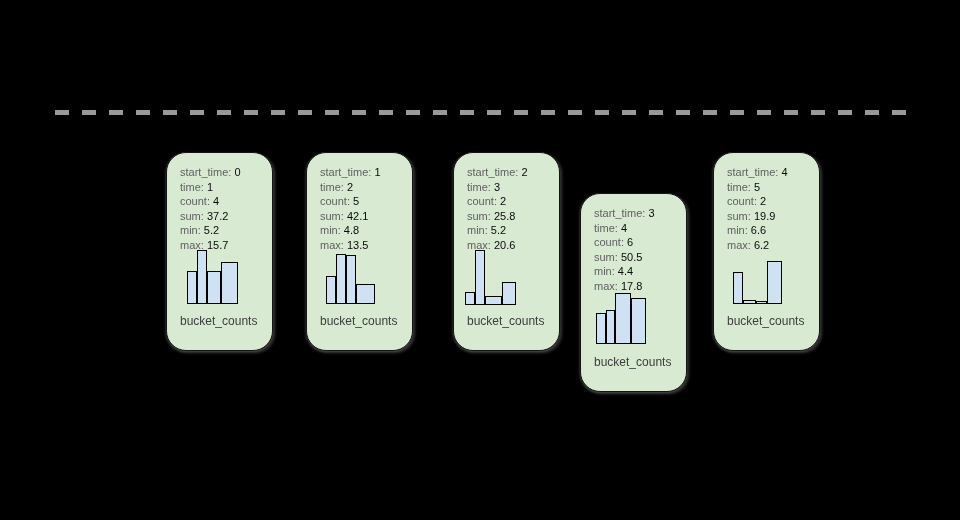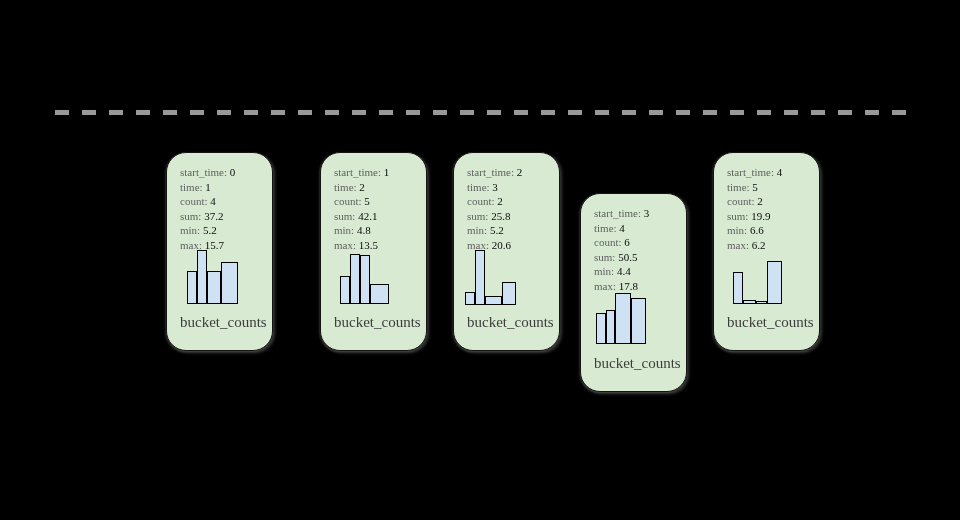--- a/index.html
+++ b/index.html
@@ -9,33 +9,33 @@
     position:relative;
     overflow:hidden;
     font-family:"Liberation Sans", sans-serif;
   }
   .divider{
     position:absolute;
     top:110px;left:55px;
     width:857px;height:5px;
     background:repeating-linear-gradient(90deg,#999999 0 14px,transparent 14px 27px);
   }
-  .cards-row{position:absolute;top:0;left:0;width:960px;height:394px;font-family:Liberation Serif, serif;}
+  .cards-row{position:absolute;top:0;left:0;width:960px;height:394px;}
   .card{
     position:absolute;
     top:152px;
     width:107px;height:199px;
     box-sizing:border-box;
     background:#d9ead3;
     border:1.5px solid #141414;
     border-radius:20px;
     box-shadow:2px 2px 3px rgba(115,115,115,0.45), -1px 1px 2px rgba(115,115,115,0.35);
   }
   .card:nth-child(1){left:166px;}
-  .card:nth-child(2){left:320px;}
+  .card:nth-child(2){left:306px;}
   .card:nth-child(3){left:453px;}
   .card:nth-child(4){left:580px;margin-top:41px;}
   .card:nth-child(5){left:713px;}
   .stats{
     position:absolute;
     top:12px;left:13px;right:6px;
     font-size:11px;
     line-height:14.5px;
     white-space:nowrap;
   }
@@ -48,21 +48,21 @@
   .bar{
     position:absolute;
     bottom:0;
     box-sizing:border-box;
     background:#cfe2f3;
     border:1px solid #000000;
   }
   .card-footer{
     position:absolute;
     top:161px;left:13px;
-    font-size:15px;
+    font-size:12px;
     color:#3c3c3c;
   }
 </style>
 </head>
 <body>
 
 <div class="divider"></div>
 
 <div class="cards-row">
   <div class="card">

